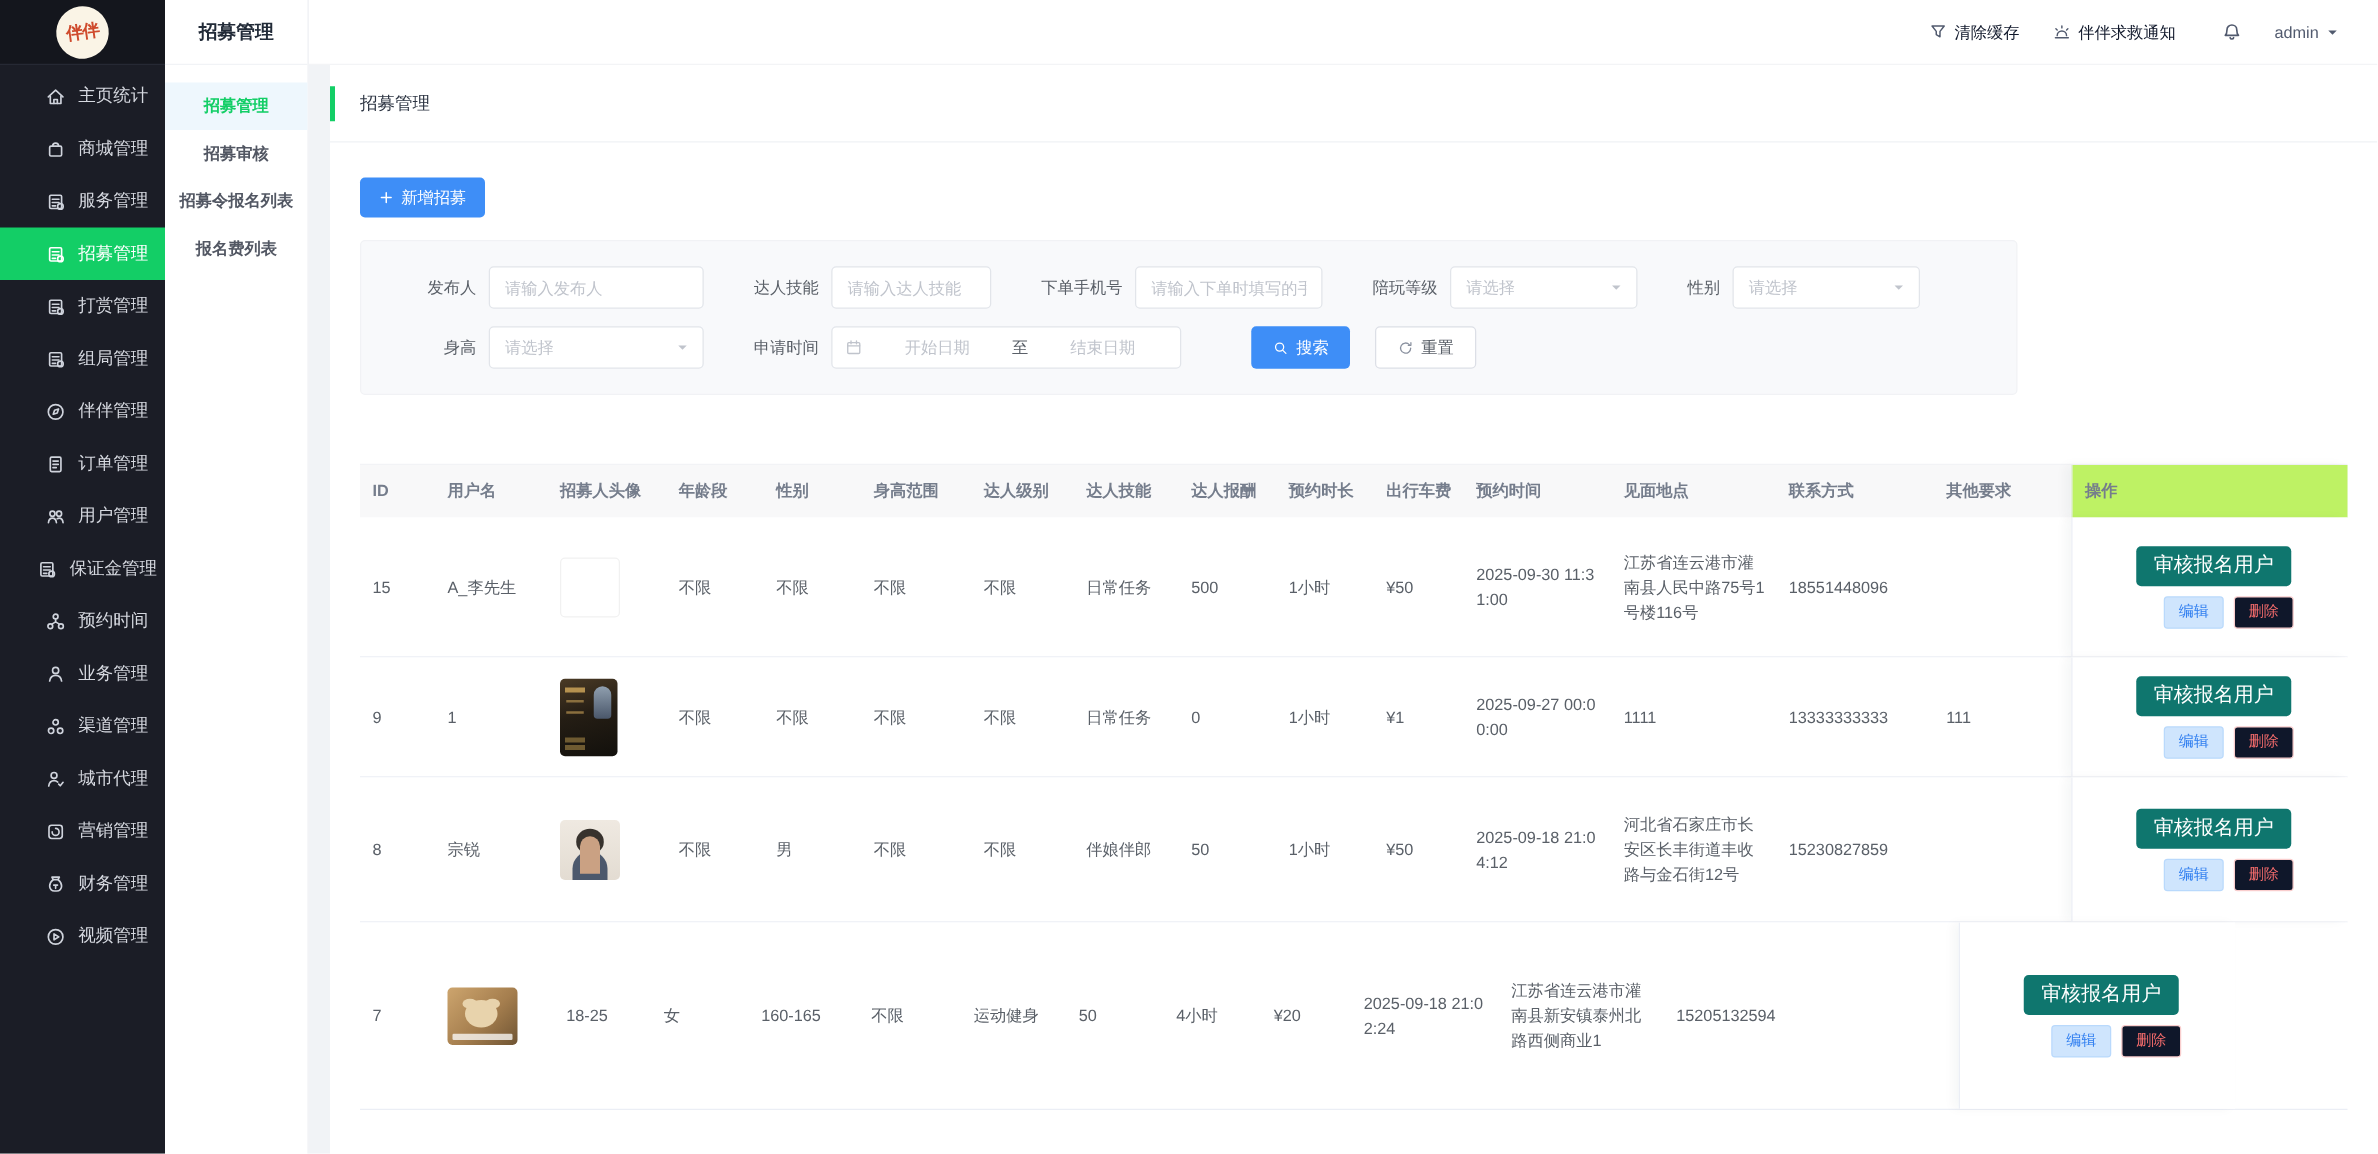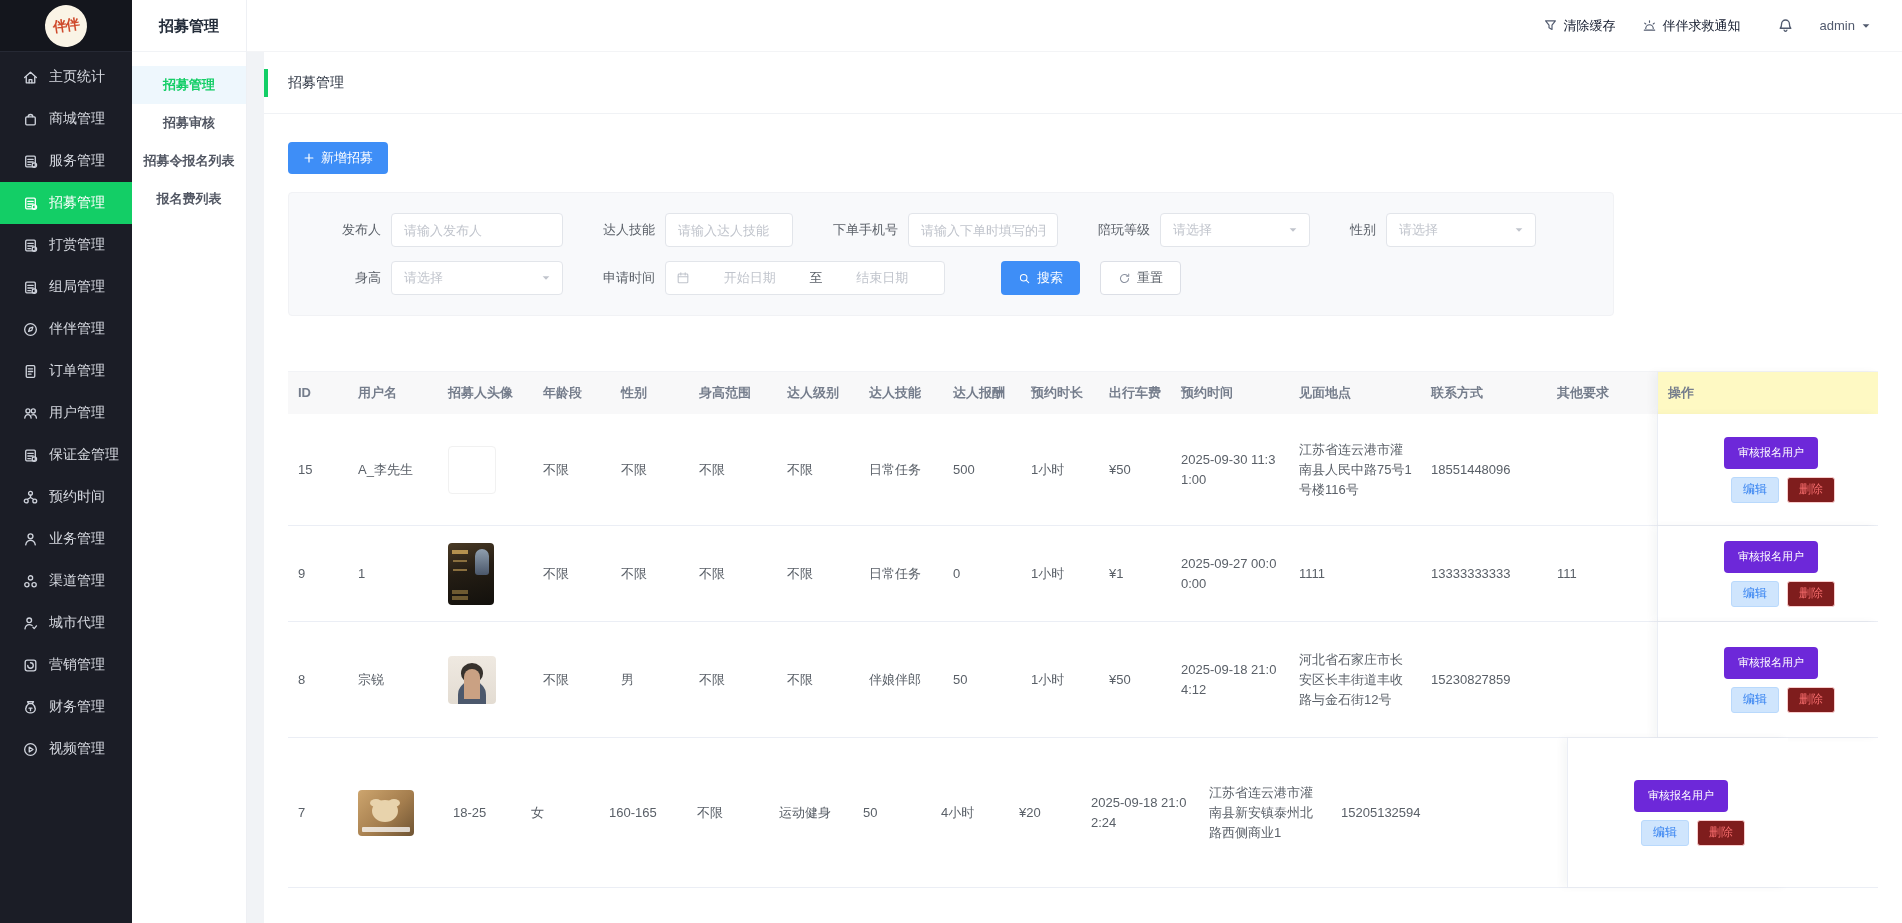--- a/index.html
+++ b/index.html
@@ -8,21 +8,21 @@
     font-family: "Liberation Sans", "DejaVu Sans", sans-serif;
     background:#fff; color:#5a6068; position:relative; font-size:13px;
   }
   svg { display:block; }
 
   
   .sidebar { position:absolute; left:0; top:0; width:132px; height:100%; background:#1b1d26; z-index:5; }
   .logo-wrap { height:52px; display:flex; align-items:center; justify-content:center; background:#14161d; border-bottom:1px solid #262934; }
   .logo-circle { width:42px; height:42px; border-radius:50%; background:#faf4e6; display:flex; align-items:center; justify-content:center; color:#cf4a2c; font-weight:bold; font-size:14px; font-family:"DejaVu Serif", serif; transform:rotate(-8deg); letter-spacing:-1px; }
   .menu { padding-top:4px; }
-  .menu-item { height:42px; display:flex; align-items:center; padding-left:22px; gap:10px; color:#d6d9e0; font-size:14px; cursor:pointer; }
+  .menu-item { height:42px; display:flex; align-items:center; padding-left:22px; gap:10px; color:#d6d9e0; font-size:14px; cursor:pointer;justify-content:center; }
   .menu-item .mi { width:17px; height:17px; color:#cfd3dc; flex:0 0 17px; }
   .menu-item.active { background:#13ce66; color:#fff; }
   .menu-item.active .mi { color:#fff; }
 
   
   .submenu { position:absolute; left:132px; top:0; width:115px; height:100%; background:#fff; border-right:1px solid #eef0f4; z-index:4; }
   .submenu-title { height:52px; line-height:52px; text-align:center; font-size:15px; font-weight:bold; color:#222b38; border-bottom:1px solid #f1f3f6; }
   .submenu-items { padding-top:14px; }
   .submenu-item { height:38px; line-height:38px; text-align:center; font-size:13px; color:#525763; cursor:pointer;font-weight:bold; }
   .submenu-item.active { color:#13ce66; background:#eef7fd; font-weight:bold; }
@@ -71,26 +71,26 @@
   
   .table { margin-top:55px; width:1590px; border-top:1px solid #f2f3f6; }
   .t-header { display:flex; background:#f8f8f9; }
   .t-row { display:flex; border-bottom:1px solid #ebeef5; background:#fff; }
   .t-cell { padding:10px 6px 10px 10px; font-size:13px; color:#5a6068; display:flex; align-items:center; line-height:20px; word-break:break-all; }
   .hcell { color:#757d8c; font-weight:bold; padding-top:12px; padding-bottom:12px; line-height:18px; }
   .c0{width:60px;} .c1{width:90px;} .c2{width:95px;} .c3{width:78px;} .c4{width:78px;}
   .c5{width:88px;} .c6{width:82px;} .c7{width:84px;} .c8{width:78px;} .c9{width:78px;}
   .c10{width:72px;} .c11{width:118px;} .c12{width:132px;} .c13{width:126px;} .c14{width:110px;}
   .caction { width:221px; border-left:1px solid #ebeef5; box-shadow:-5px 0 8px rgba(31,45,61,0.04); background:inherit; }
-  .t-header .caction { background:#fef9c3; }
+  .t-header .caction { background:#bef264; }
   .action-cell { display:flex; flex-direction:column; justify-content:center; gap:8px; padding:12px 10px 12px 16px; }
-  .btn-review { background:#6d28d9; color:#fff; border:none; border-radius:4px; height:32px; padding:0 14px; font-size:11px; width:fit-content; cursor:pointer; }
+  .btn-review { background:#0f766e; color:#fff; border:none; border-radius:4px; height:32px; padding:0 14px; font-size:16px; width:fit-content; cursor:pointer; }
   .btn-minirow { display:flex; gap:8px;padding-left:24px; }
   .btn-edit { background:#cfe5fd; color:#2f7ef0; border:1px solid #b9d9fc; border-radius:3px; height:26px; padding:0 11px; font-size:12px; cursor:pointer; }
-  .btn-delete { background:#7f1d1d; color:#f56c6c; border:1px solid #f9cdcd; border-radius:3px; height:26px; padding:0 11px; font-size:12px; cursor:pointer; }
+  .btn-delete { background:#0f172a; color:#f56c6c; border:1px solid #f9cdcd; border-radius:3px; height:26px; padding:0 11px; font-size:12px; cursor:pointer; }
 
   
   .avatar { border-radius:4px; position:relative; overflow:hidden; flex:0 0 auto; }
   .av-sketch { width:48px; height:48px; background:#fff; border:1px solid #f1f1f1; }
   .av-poster { width:46px; height:62px; background:linear-gradient(165deg,#4a3a25 0%,#241d14 45%,#12100c 100%); }
   .av-poster::before { content:""; position:absolute; left:4px; top:7px; width:16px; height:4px; background:#b5914f;
       box-shadow:0 9px 0 -1px #8a6f3e, 0 18px 0 -1px #8a6f3e, 0 40px 0 0 #6e5a31, 0 46px 0 0 #6e5a31; }
   .av-poster::after { content:""; position:absolute; right:5px; top:6px; width:14px; height:26px; border-radius:7px 7px 3px 3px; background:linear-gradient(180deg,#9fb3c8,#52627a); opacity:.85; }
   .av-person { width:48px; height:48px; background:linear-gradient(180deg,#efe9e1 0%,#e3dcd2 100%); }
   .av-person::before { content:""; position:absolute; left:50%; top:7px; transform:translateX(-50%); width:22px; height:20px; border-radius:50% 50% 46% 46%; background:#37322d; }

